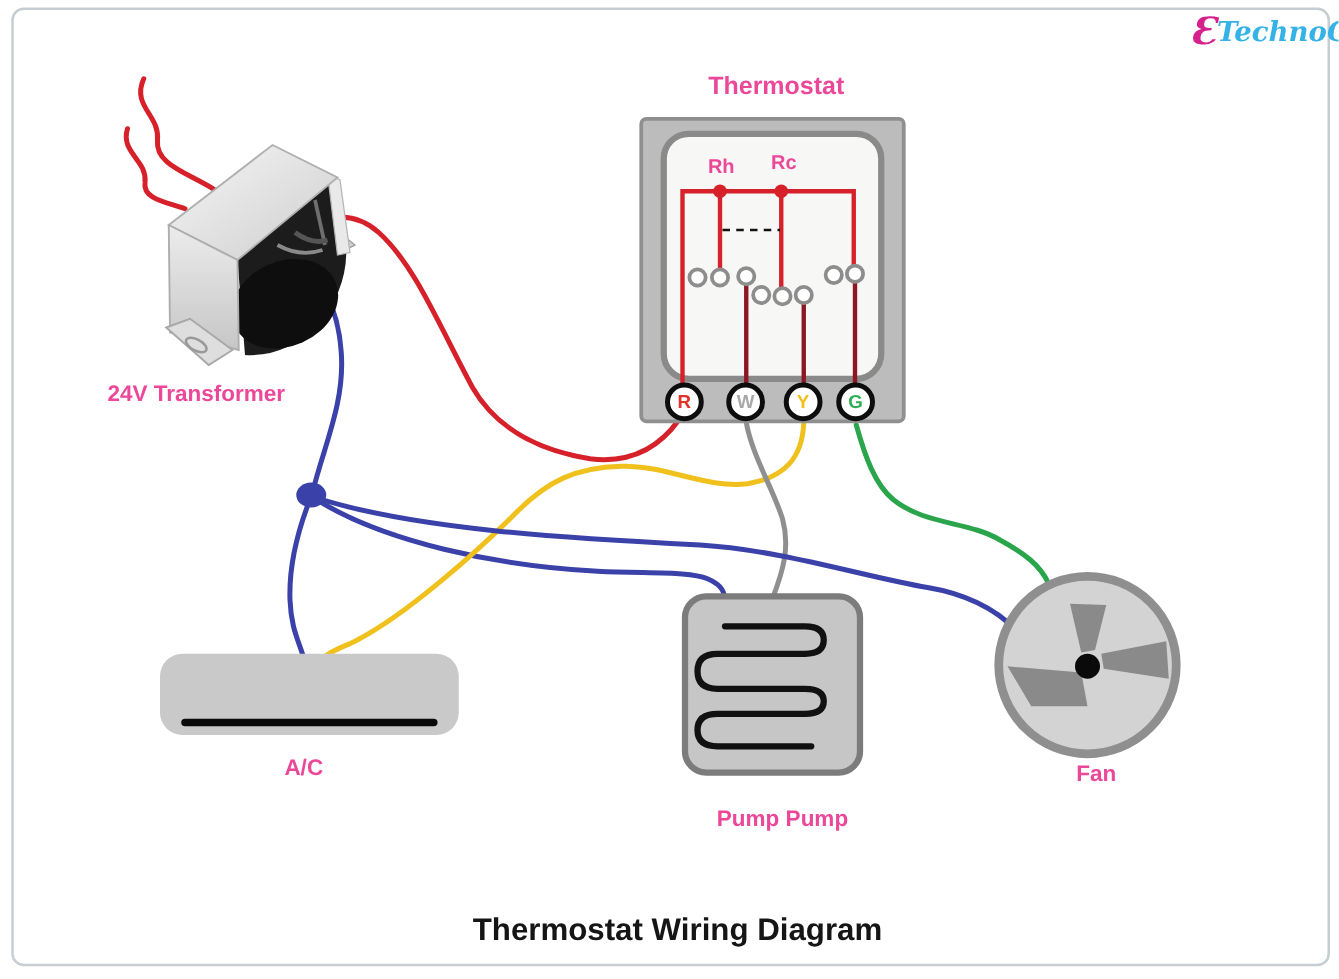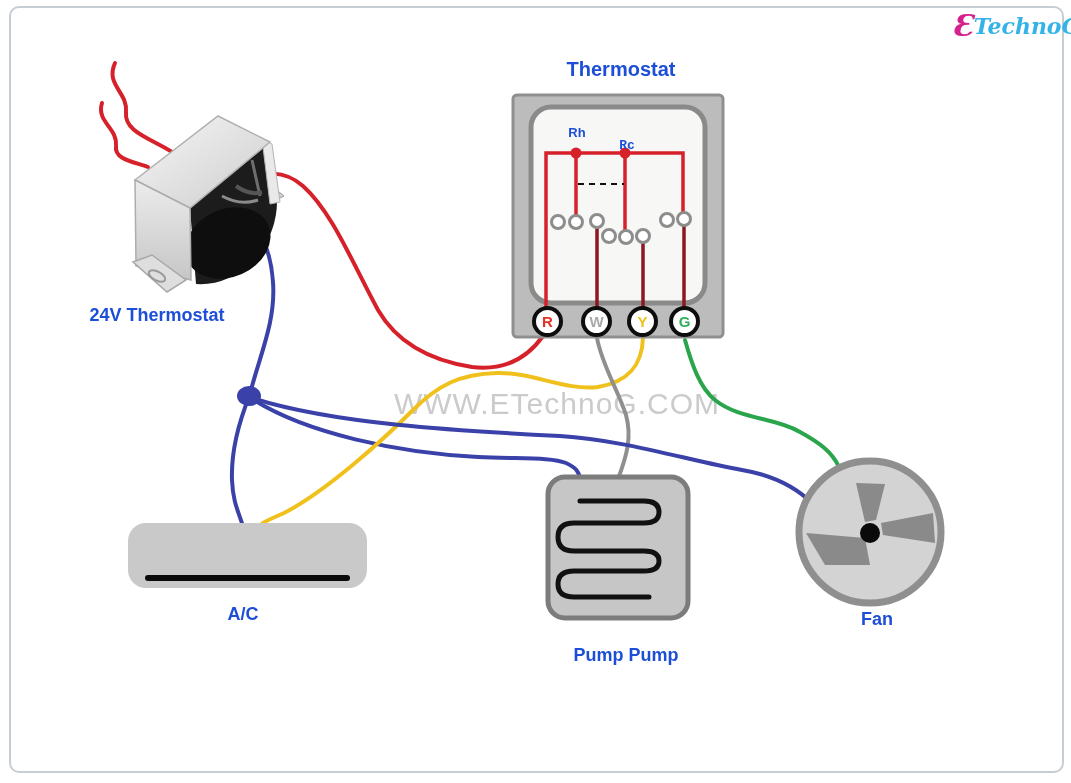--- a/index.html
+++ b/index.html
@@ -4,40 +4,39 @@
 <style>
   html,body{margin:0;padding:0;background:#ffffff;}
   #canvas{position:relative;width:1071px;height:783px;background:#ffffff;overflow:hidden;
           font-family:"Liberation Sans",sans-serif;}
   .frame{position:absolute;left:9px;top:6px;width:1051px;height:763px;
          border:2px solid #c6ced4;border-radius:10px;}
   .watermark{position:absolute;left:557px;top:387px;transform:translateX(-50%);
              white-space:nowrap;font-size:30px;letter-spacing:1px;color:#cbcbcb;z-index:1;}
   svg.diagram{position:absolute;left:0;top:0;z-index:2;}
   .lbl{position:absolute;transform:translateX(-50%);white-space:nowrap;z-index:4;
-       color:#1d4ed8;font-weight:bold;font-size:18px;}
-  .lbl-small{font-size:13px;}
+       color:#ec4899;font-weight:bold;font-size:18px;}
+  .lbl-small{font-size:16px;}
   .title{position:absolute;left:542px;top:730px;transform:translateX(-50%);
          white-space:nowrap;color:#151515;font-weight:bold;font-size:25px;z-index:4;}
   .terminal{position:absolute;width:31px;height:31px;box-sizing:border-box;
             border:4px solid #0d0d0d;border-radius:50%;background:#ffffff;z-index:3;
             font-size:15px;font-weight:bold;text-align:center;line-height:23px;}
   .logo{position:absolute;top:8px;left:952px;z-index:4;white-space:nowrap;
         font-family:"DejaVu Serif","Liberation Serif",serif;font-style:italic;}
   .logo .e{color:#d6218c;font-size:30px;font-weight:bold;vertical-align:-2px;}
   .logo .rest{color:#35b3e6;font-size:22px;font-weight:bold;}
 </style>
 </head>
 <body>
 
 <div id="canvas">
 
   <div class="frame"></div>
 
-  <div class="watermark">WWW.ETechnoG.COM</div>
 
   <svg class="diagram" width="1071" height="783" viewBox="0 0 1071 783">
     <defs>
       <linearGradient id="gradTop" x1="0" y1="0" x2="1" y2="1">
         <stop offset="0" stop-color="#f6f6f6"></stop>
           <stop offset="1" stop-color="#cdcdcd"></stop>
       </linearGradient>
       <linearGradient id="gradFront" x1="0" y1="0" x2="0" y2="1">
         <stop offset="0" stop-color="#ececec"></stop>
           <stop offset="1" stop-color="#c6c6c6"></stop>
@@ -134,24 +133,25 @@
     </g>
   </svg>
 
   <div class="terminal" style="left: 532px; top: 306px; color: rgb(226, 51, 40);">R</div>
   <div class="terminal" style="left: 581px; top: 306px; color: rgb(168, 168, 168);">W</div>
   <div class="terminal" style="left: 627px; top: 306px; color: rgb(240, 193, 29);">Y</div>
   <div class="terminal" style="left: 669px; top: 306px; color: rgb(47, 174, 87);">G</div>
 
   <div class="lbl" style="left:621px;top:58px;font-size:20px;">Thermostat</div>
   <div class="lbl lbl-small" style="left:577px;top:125px;">Rh</div>
-  <div class="lbl lbl-small" style="left:627px;top:138px;font-family:Liberation Mono, monospace;">Rc</div>
-  <div class="lbl" style="left:157px;top:305px;">24V Thermostat</div>
+  <div class="lbl lbl-small" style="left:627px;top:122px;">Rc</div>
+  <div class="lbl" style="left:157px;top:305px;">24V Transformer</div>
   <div class="lbl" style="left:243px;top:604px;text-align:right;">A/C</div>
   <div class="lbl" style="left:626px;top:645px;">Pump Pump</div>
   <div class="lbl" style="left:877px;top:609px;">Fan</div>
 
+  <div class="title">Thermostat Wiring Diagram</div>
 
   <div class="logo">
     <span class="e">Ɛ</span><span class="rest">TechnoG</span>
   </div>
 
 </div>
 
 </body></html>

